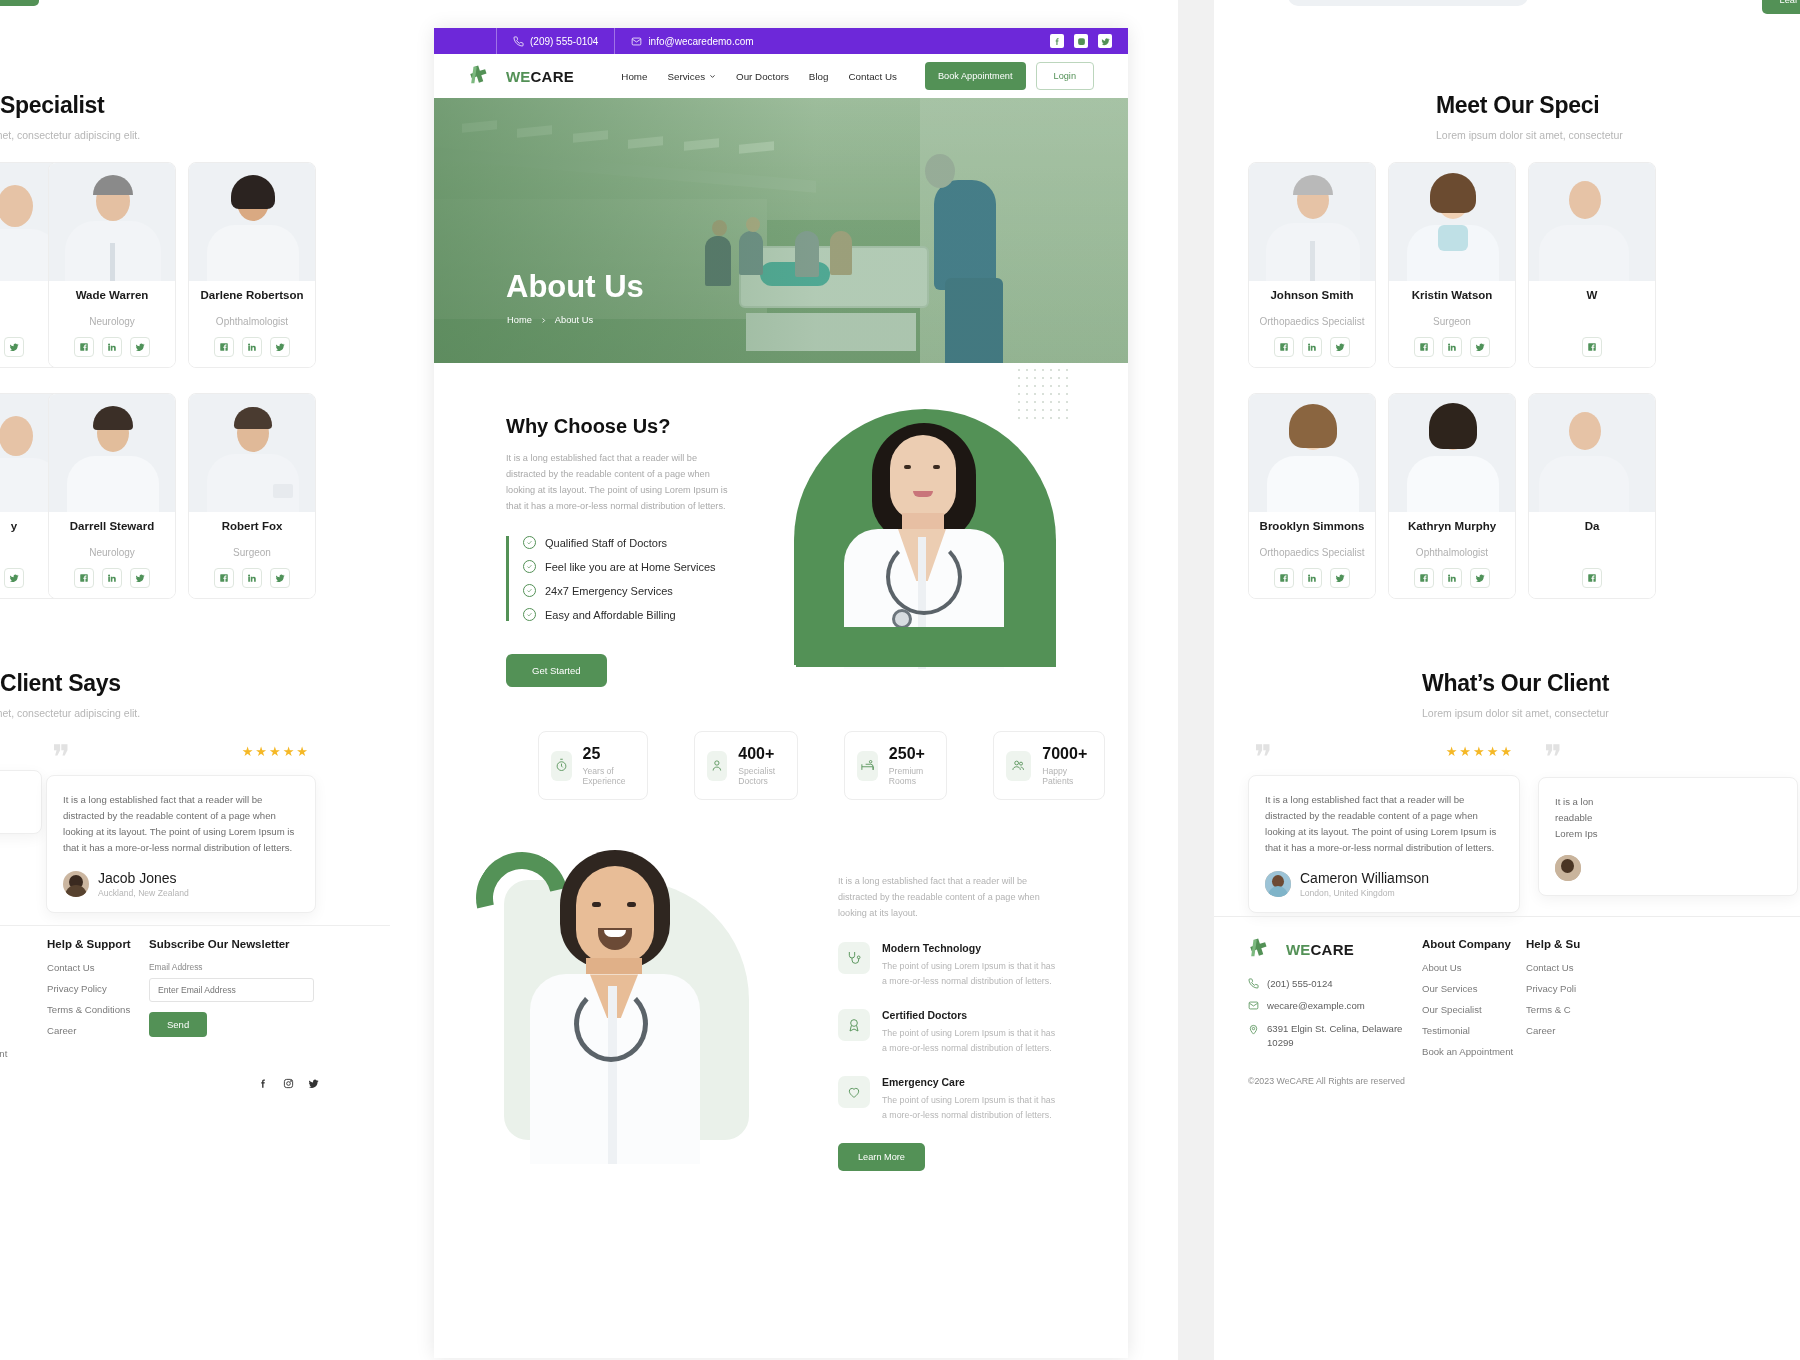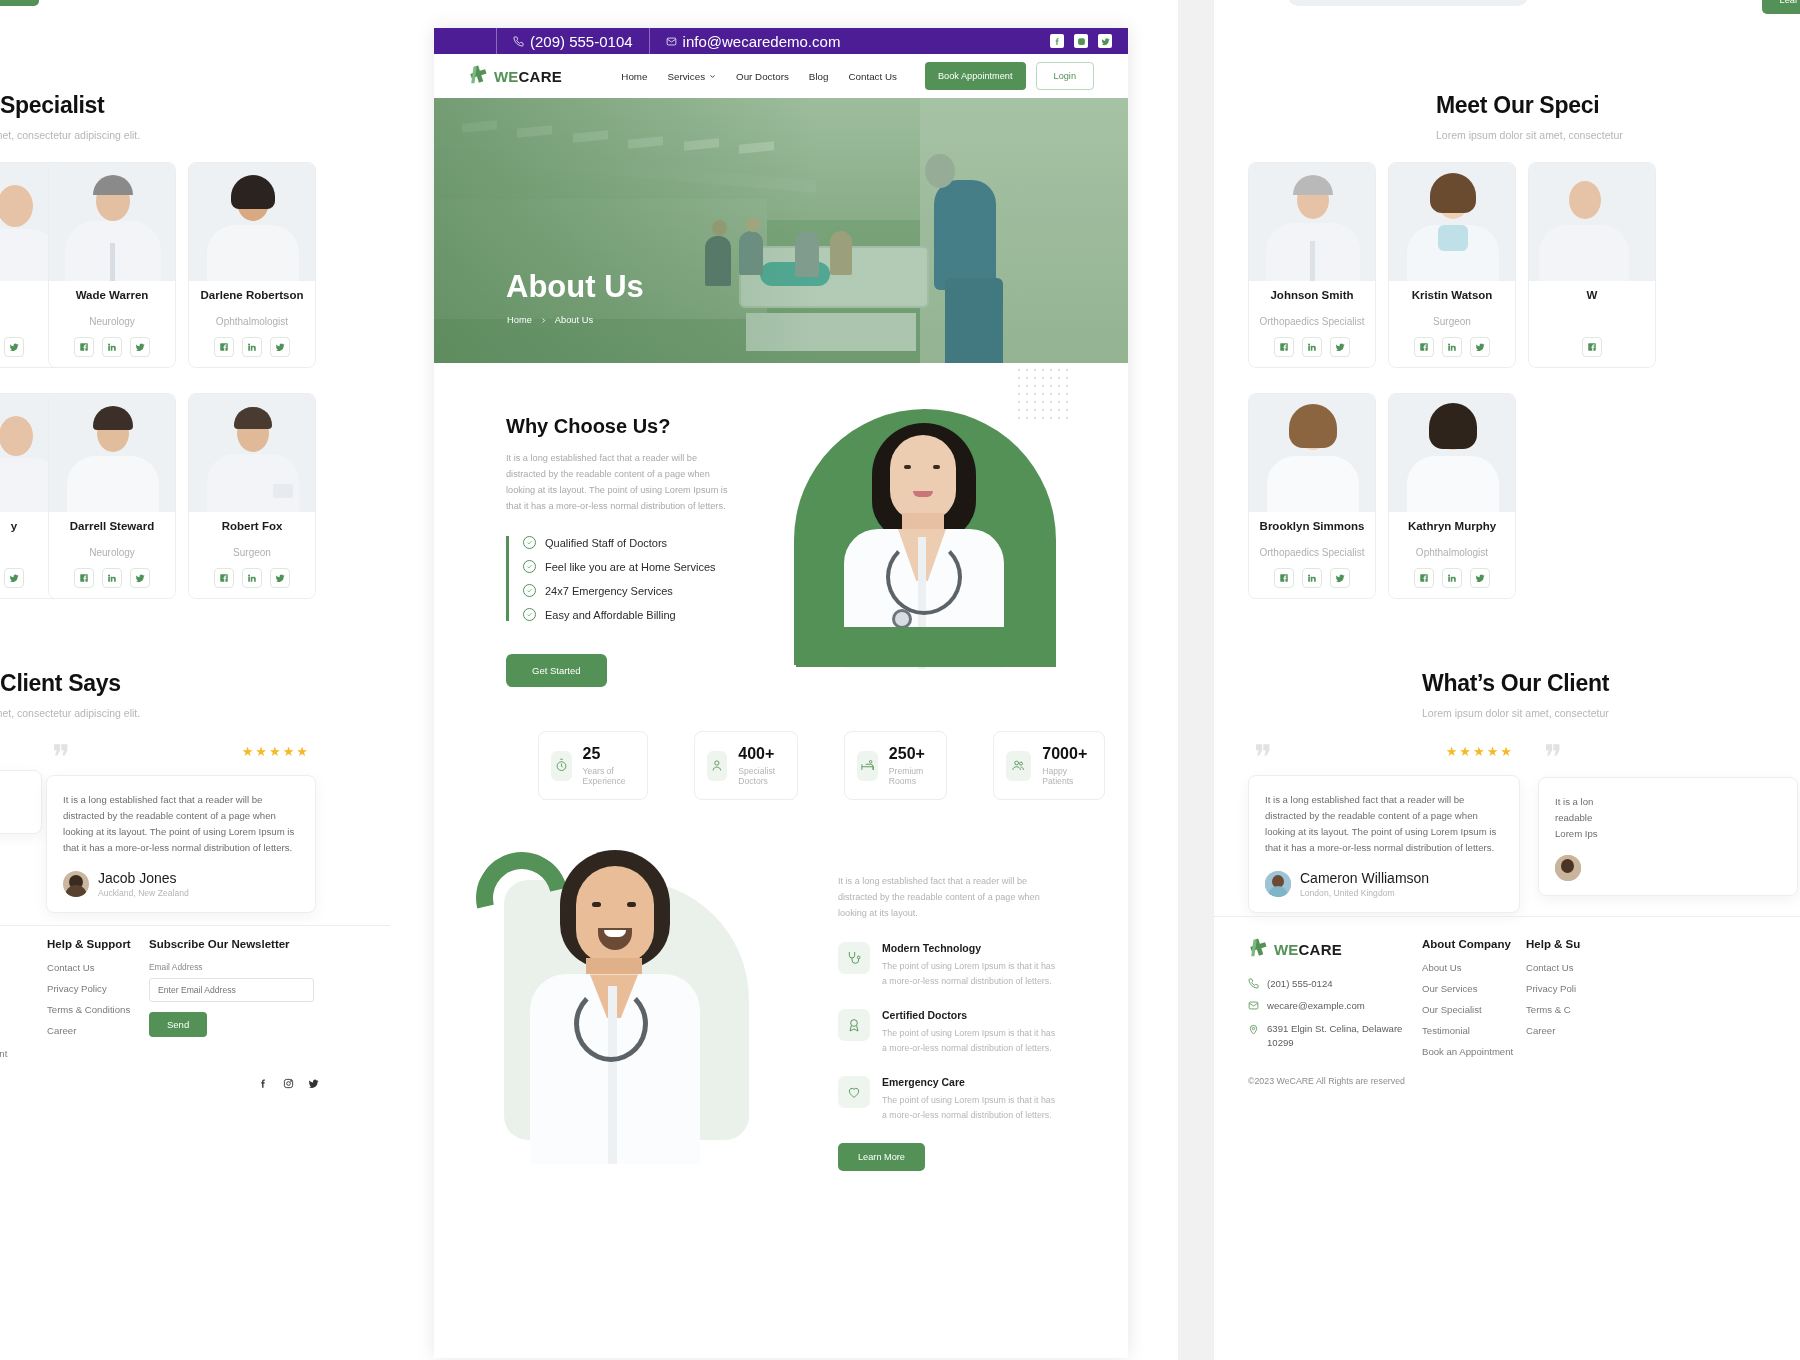--- a/index.html
+++ b/index.html
@@ -45,28 +45,28 @@
   .t-loc { font-size:8.6px; color:#b5b5b5; margin-top:2px; }
   .stars { color:#f5b826; font-size:13px; letter-spacing:2px; }
   .quote { font-size:34px; color:#e2e2e2; font-family:"Liberation Serif", serif; line-height:.8; }
 
   
   .f-title { font-size:11.5px; font-weight:bold; color:#1b1b1b; margin-bottom:12px;}
   .f-link { font-size:9.6px; color:#7b7b7b; margin-bottom:10px; display:block; }
   .f-input { width:165px; height:24px; border:1px solid #e3e3e3; border-radius:3px; font-size:8.6px; color:#b9b9b9; padding:0 8px; background:#fff; }
   .f-send { margin-top:10px; background:#539156; color:#fff; border:none; border-radius:4px; font-size:9.5px; padding:7px 18px; }
 
-  .logo { display:flex; align-items:center; gap:4px; }
+  .logo { display:flex; align-items:center; gap:16px; }
   .logo-mark { width:22px; height:22px; position:relative; }
   .logo-text { font-size:15px; font-weight:bold; letter-spacing:.2px; }
   .logo-text .we { color:#539156; }
   .logo-text .care { color:#1b1b1b; }
 
   
-  .topbar { height:26px; background:#4c1d95; display:flex; align-items:center; color:#fff; font-size:15px; }
+  .topbar { height:26px; background:#6d28d9; display:flex; align-items:center; color:#fff; font-size:10px; }
   .topbar .cell { display:flex; align-items:center; gap:6px; padding:0 16px; height:26px; }
   .topbar .divider { border-left:1px solid rgba(255,255,255,.35); }
   .topbar .spacer { flex:1; }
   .topbar svg { width:11px; height:11px; stroke:#fff; fill:none; }
   .tb-social { display:flex; gap:10px; padding-right:16px; }
   .tb-social .ic { width:14px; height:14px; background:#fff; border-radius:2px; display:flex; align-items:center; justify-content:center; }
   .tb-social .ic svg { width:9px; height:9px; fill:#539156; stroke:none; }
 
   .navbar { height:44px; background:#fff; display:flex; align-items:center; padding:0 34px; }
   .nav-links { display:flex; gap:20px; margin-left:auto; align-items:center; }
@@ -847,20 +847,37 @@
                 <path d="M4.98 3.5a2.5 2.5 0 11-.02 5 2.5 2.5 0 01.02-5zM3 9h4v12H3zM9 9h3.8v1.7h.05c.53-.95 1.82-1.95 3.75-1.95 4 0 4.4 2.5 4.4 5.8V21h-4v-5.6c0-1.3 0-3-1.9-3s-2.2 1.4-2.2 2.9V21H9z"></path>
               </svg>
             </div>
           <div class="sbtn">
               <svg viewBox="0 0 24 24">
                 <path d="M22 5.9c-.8.3-1.6.6-2.5.7.9-.5 1.6-1.4 1.9-2.4-.8.5-1.8.9-2.8 1.1A4.3 4.3 0 0011 8.9c0 .3 0 .7.1 1C7.7 9.7 4.8 8.1 2.8 5.7c-.4.6-.6 1.3-.6 2.1 0 1.5.8 2.8 1.9 3.5-.7 0-1.4-.2-2-.5 0 2.1 1.5 3.8 3.4 4.2-.4.1-.7.2-1.1.2-.3 0-.5 0-.8-.1.5 1.7 2.1 2.9 4 3A8.6 8.6 0 012 19.8a12.1 12.1 0 006.6 1.9c7.9 0 12.2-6.5 12.2-12.2v-.6c.8-.6 1.6-1.4 2.2-2.2z"></path>
               </svg>
             </div>
         </div>
       </div>
+      <div class="doc-card">
+        <div class="doc-photo">
+          <div class="face" style="width:32px;height:38px;background:#e6c3a6;left:40px;top:18px;"></div>
+          <div class="coat" style="width:90px;height:56px;background:#f2f4f7;left:10px;bottom:0;border-radius:28px 28px 0 0;"></div>
+        </div>
+        <div class="doc-meta">
+          <div class="doc-name">Da</div>
+          <div class="doc-role">&nbsp;</div>
+        </div>
+        <div class="doc-social">
+          <div class="sbtn">
+              <svg viewBox="0 0 24 24">
+                <path d="M20 3H4a1 1 0 00-1 1v16a1 1 0 001 1h8.6v-7h-2.3v-2.7h2.3V9.3c0-2.3 1.4-3.6 3.5-3.6 1 0 1.8.1 2.1.1v2.4h-1.4c-1.1 0-1.3.5-1.3 1.3v1.8h2.7l-.4 2.7h-2.3v7H20a1 1 0 001-1V4a1 1 0 00-1-1z"></path>
+              </svg>
+            </div>
+        </div>
+      </div>
     </div>
 
     <div style="position:absolute;left:244px;top:670px;width:420px;">
       <div class="sec-title">What’s Our Client</div>
       <div class="sec-sub">Lorem ipsum dolor sit amet, consectetur</div>
     </div>
 
     <div style="position:absolute;left:70px;top:744px;width:272px;">
       <div style="display:flex;justify-content:space-between;align-items:flex-start;padding:0 6px 4px;">
         <div class="quote">❞</div>

